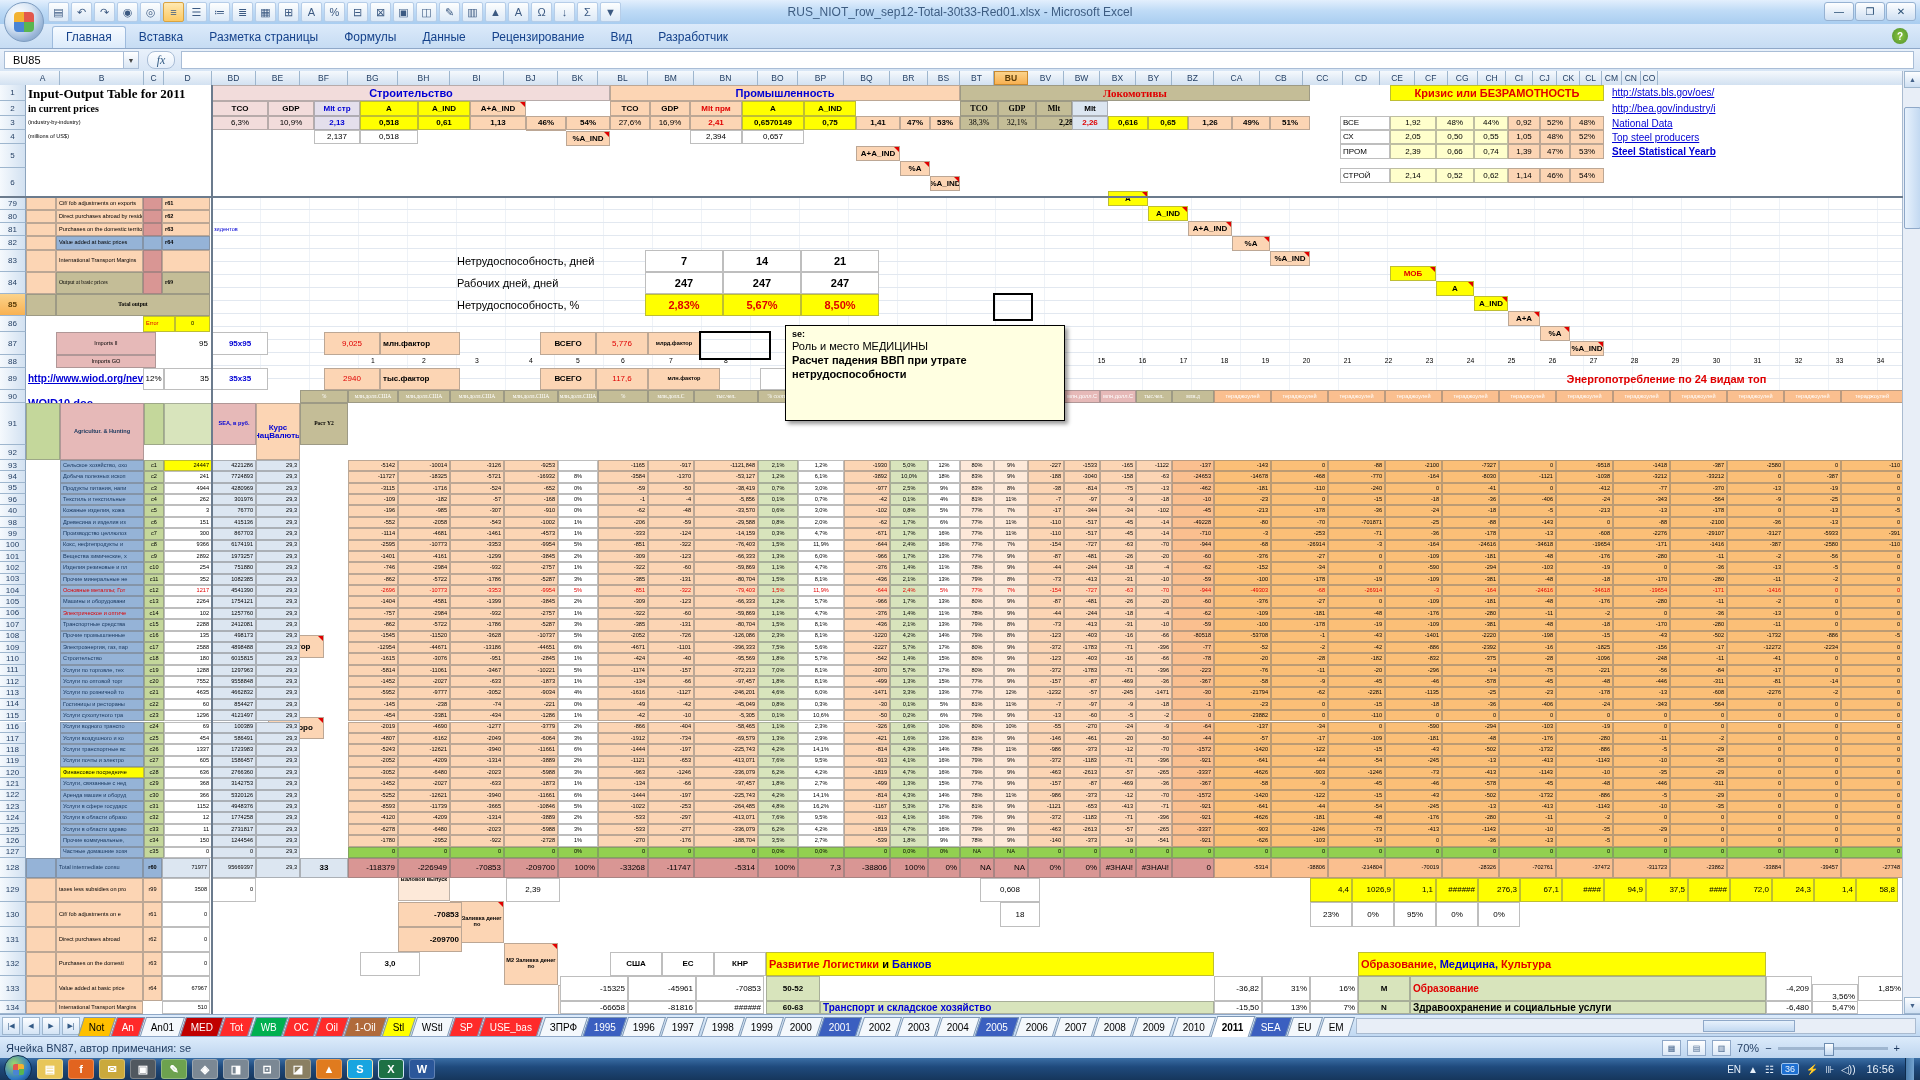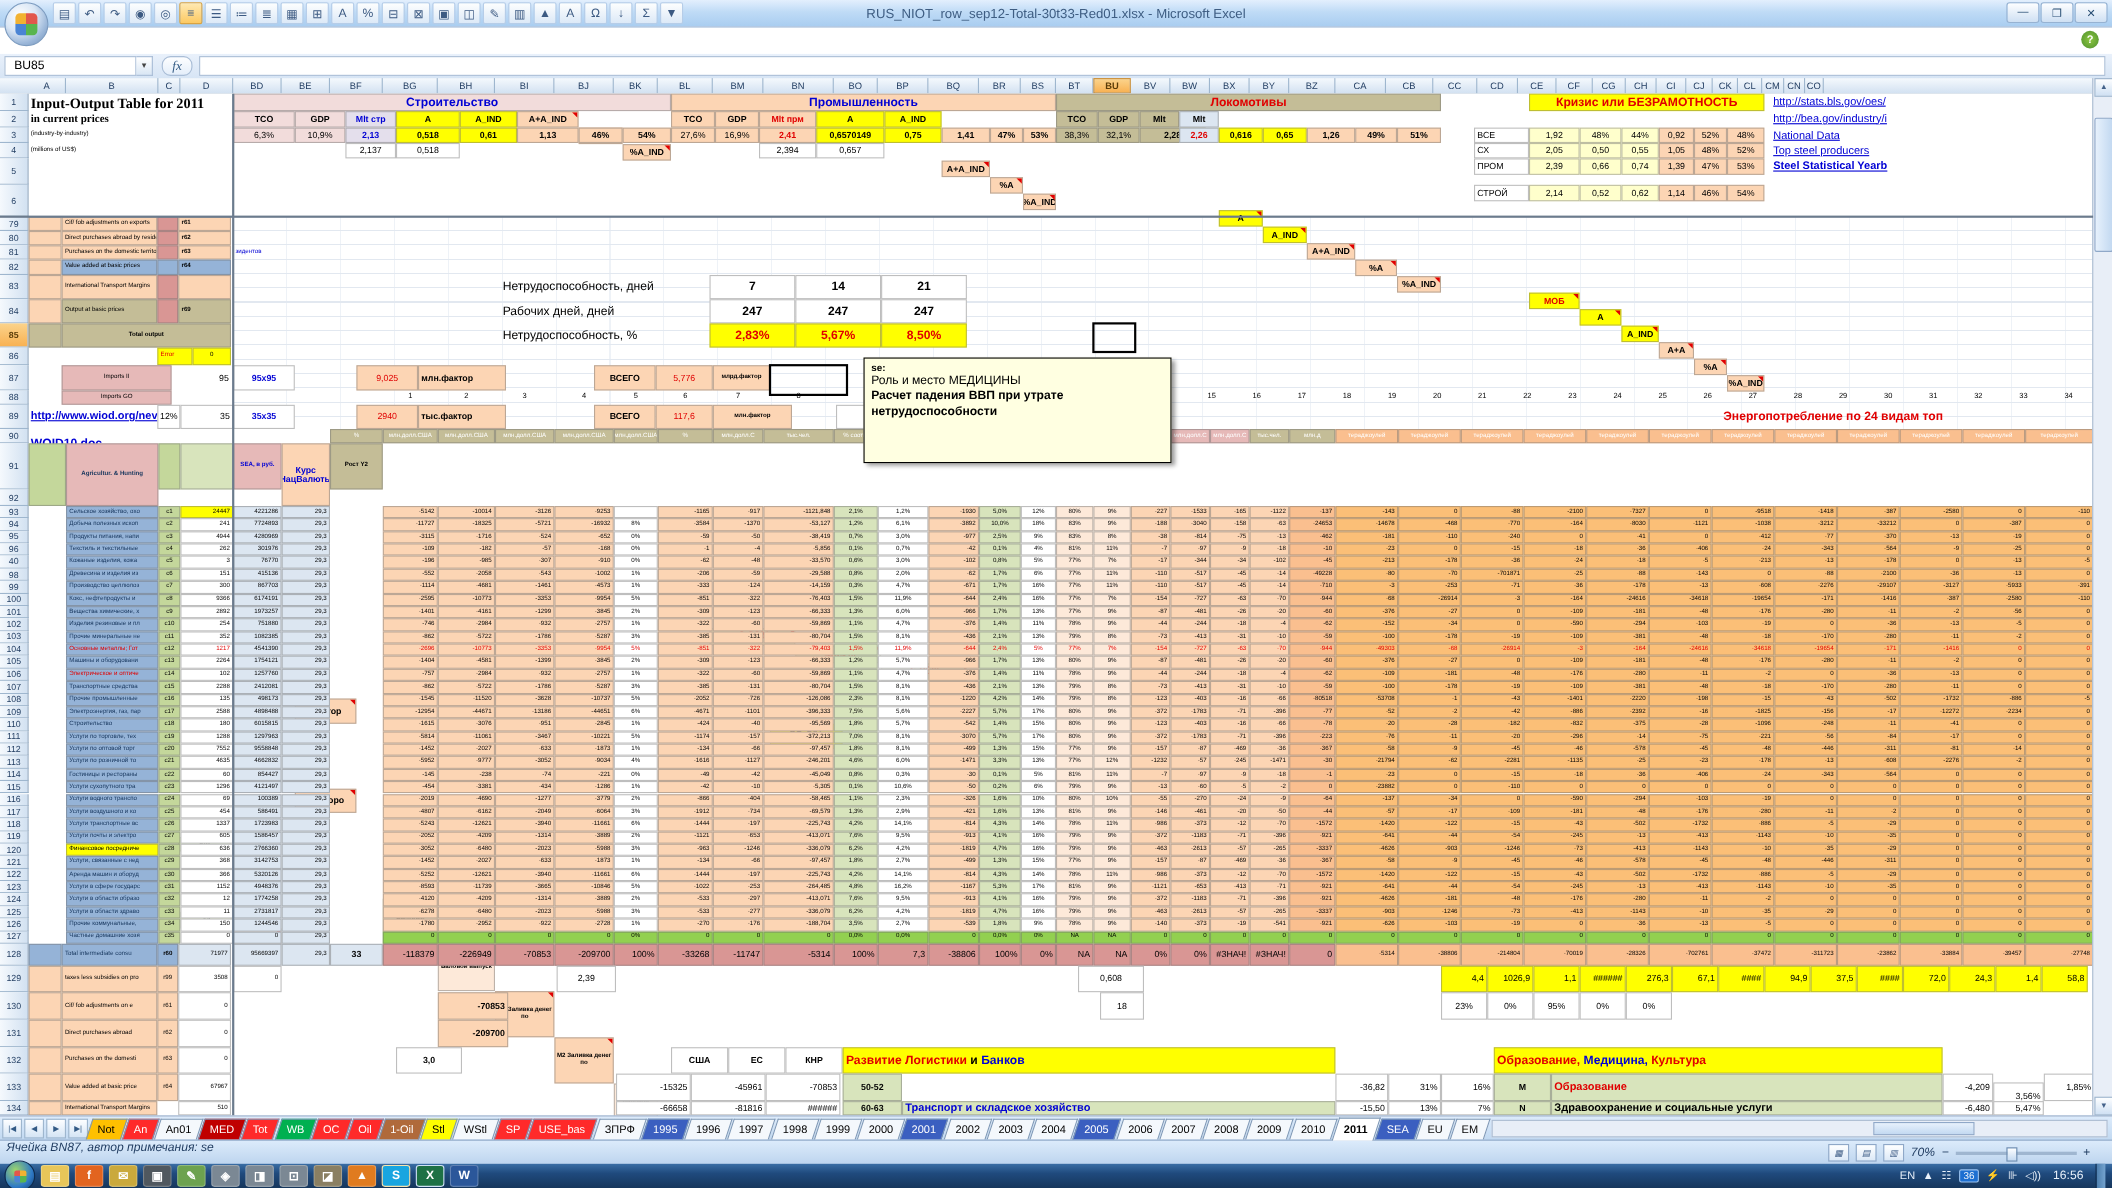--- a/index.html
+++ b/index.html
@@ -36,41 +36,41 @@
 .c{position:absolute;box-sizing:border-box;font-size:6.8px;color:#000;overflow:hidden;white-space:nowrap;display:flex;align-items:center;justify-content:center;border:1px solid rgba(110,110,110,.45);line-height:1;}
 .nb{border:none;}
 .lft{justify-content:flex-start;padding-left:2px;}
 .rgt{justify-content:flex-end;padding-right:2px;}
 .bb{font-weight:bold;}
 .rt{color:#e00000;}
 .bt{color:#0000d4;}
 .nv{color:#17365d;}
 .wt{color:#fff;}
 .pk{background:#f2dcdb;} .pe{background:#fcd5b4;} .pl{background:#fde9d9;} .yl{background:#ffff00;}
-.ly{background:#ffffcc;} .lv{background:#e4dfec;} .ol{background:#c4bd97;} .og{background:#c4d79b;}
+.ly{background:#ffffcc;} .lv{background:#e4dfec;} .ol{background:#c4bd97;font-family:Liberation Serif, serif;} .og{background:#c4d79b;}
 .bl{background:#95b3d7;} .lb{background:#dce6f1;} .gn{background:#d8e4bc;} .gg{background:#92d050;} .rs{background:#e6b9b8;} .dr{background:#d99694;} .or{background:#fabf8f;}
 .en{background:#fbbf77;} .wh{background:#fff;} .lbl2{background:#b8cce4;}
 .rc{position:relative;}
 .rc::after{content:"";position:absolute;right:0;top:0;border-left:5px solid transparent;border-top:5px solid #e00000;}
 .sm{font-size:5.6px;} .md{font-size:8px;}
 #selbox{position:absolute;border:2px solid #000;background:transparent;z-index:5;}
 #tooltip{position:absolute;background:#ffffe1;border:1px solid #000;box-shadow:3px 3px 4px rgba(0,0,0,.4);z-index:8;padding:3px 6px;font-size:11px;line-height:1.25;}
 #tooltip .au{font-weight:bold;font-size:9px;}
 #tooltip .l2{font-weight:bold;}
 .frz-v{position:absolute;background:#6b7b8d;width:2px;z-index:4;}
 .frz-h{position:absolute;background:#6b7b8d;height:2px;z-index:4;}
 
 #tabbar{position:absolute;left:0;top:1014px;width:1920px;height:22px;background:linear-gradient(#dcebfb,#c0d8f1);border-top:1px solid #8fa8c8;display:flex;align-items:center;}
 .tnav{width:16px;height:16px;margin-left:2px;background:linear-gradient(#fdfeff,#d4e4f5);border:1px solid #9eb6ce;font-size:7px;color:#335a85;display:flex;align-items:center;justify-content:center;}
 .stab{height:18px;padding:0 7px;margin-left:1px;display:flex;align-items:center;font-size:10px;color:#222;border:1px solid #7d97b5;border-bottom:none;border-radius:0;transform:skewX(-18deg);}
 .stab span{transform:skewX(18deg);display:block;}
 .stab.active{background:#fff !important;color:#000;font-weight:bold;height:20px;z-index:3;}
 #hscroll{flex:1;height:14px;margin:0 4px;background:#e8eef7;border:1px solid #aabbd0;position:relative;}
 #hthumb{position:absolute;left:62%;top:1px;width:90px;height:10px;background:linear-gradient(#e7f1fc,#c3d9f1);border:1px solid #8fa8c8;}
-#statusbar{position:absolute;left:0;top:1036px;width:1920px;height:22px;background:linear-gradient(#dcebfb,#bcd4ee);border-top:1px solid #8fa8c8;display:flex;font-size:11px;color:#1e3a5f;font-style:italic;}
+#statusbar{position:absolute;left:0;top:1036px;width:1920px;height:22px;background:linear-gradient(#dcebfb,#bcd4ee);border-top:1px solid #8fa8c8;display:flex;align-items:center;font-size:11px;color:#1e3a5f;}
 #statusbar .zoomgrp{margin-left:auto;display:flex;align-items:center;gap:6px;margin-right:20px;}
 .viewico{width:17px;height:14px;border:1px solid #8fa8c8;background:linear-gradient(#fff,#dce9f7);font-size:8px;display:flex;align-items:center;justify-content:center;color:#44628a;}
 #zoomslider{width:110px;height:3px;background:#9fb6d0;position:relative;}
 #zoomknob{position:absolute;left:46px;top:-4px;width:8px;height:11px;background:linear-gradient(#fdfeff,#c3d9f1);border:1px solid #6d8cb0;}
 #taskbar{position:absolute;left:0;top:1058px;width:1920px;height:22px;background:linear-gradient(#3a6ea5,#1f4a7d 40%,#16365c);display:flex;align-items:center;}
 #startorb{width:26px;height:26px;border-radius:50%;margin-left:4px;background:radial-gradient(circle at 35% 30%,#9ed66b,#2f7ac6 60%,#123a68);border:1px solid #0e2c4e;display:flex;align-items:center;justify-content:center;z-index:2;}
 #startorb .flag{width:11px;height:11px;border-radius:2px;background:conic-gradient(#f2b231 0 25%,#59b54f 0 50%,#4a84d4 0 75%,#e2574c 0);}
 .tapp{width:24px;height:18px;margin-left:5px;border-radius:3px;display:flex;align-items:center;justify-content:center;font-size:11px;font-weight:bold;color:#fff;background:rgba(255,255,255,.12);border:1px solid rgba(255,255,255,.25);}
 .tapp.active{background:linear-gradient(#efc56a,#d99425);border-color:#f7e3ac;}
 .tapp.open{background:rgba(255,255,255,.28);border-color:#cfe2f5;}
@@ -115,20 +115,30 @@
         <div class="qico">Σ</div>
         <div class="qico">▼</div>
       </div>
     <div id="title-text">RUS_NIOT_row_sep12-Total-30t33-Red01.xlsx - Microsoft Excel</div>
     <div class="winbtns">
       <div class="winbtn">—</div>
       <div class="winbtn">❐</div>
       <div class="winbtn">✕</div>
     </div>
   </div>
+  <div id="ribbonrow">
+      <div class="rtab first">Главная</div>
+      <div class="rtab">Вставка</div>
+      <div class="rtab">Разметка страницы</div>
+      <div class="rtab">Формулы</div>
+      <div class="rtab">Данные</div>
+      <div class="rtab">Рецензирование</div>
+      <div class="rtab">Вид</div>
+      <div class="rtab">Разработчик</div>
+    </div>
   <div id="helpbtn">?</div>
   <div id="formulabar">
     <div id="namebox">BU85</div>
     <div id="namedrop">▼</div>
     <div id="fxbtn">fx</div>
     <div id="fmla"></div>
   </div>
   <div id="colhdrs">
       <div class="chdr" style="left:26px;width:34px">A</div>
       <div class="chdr" style="left:60px;width:84px">B</div>

